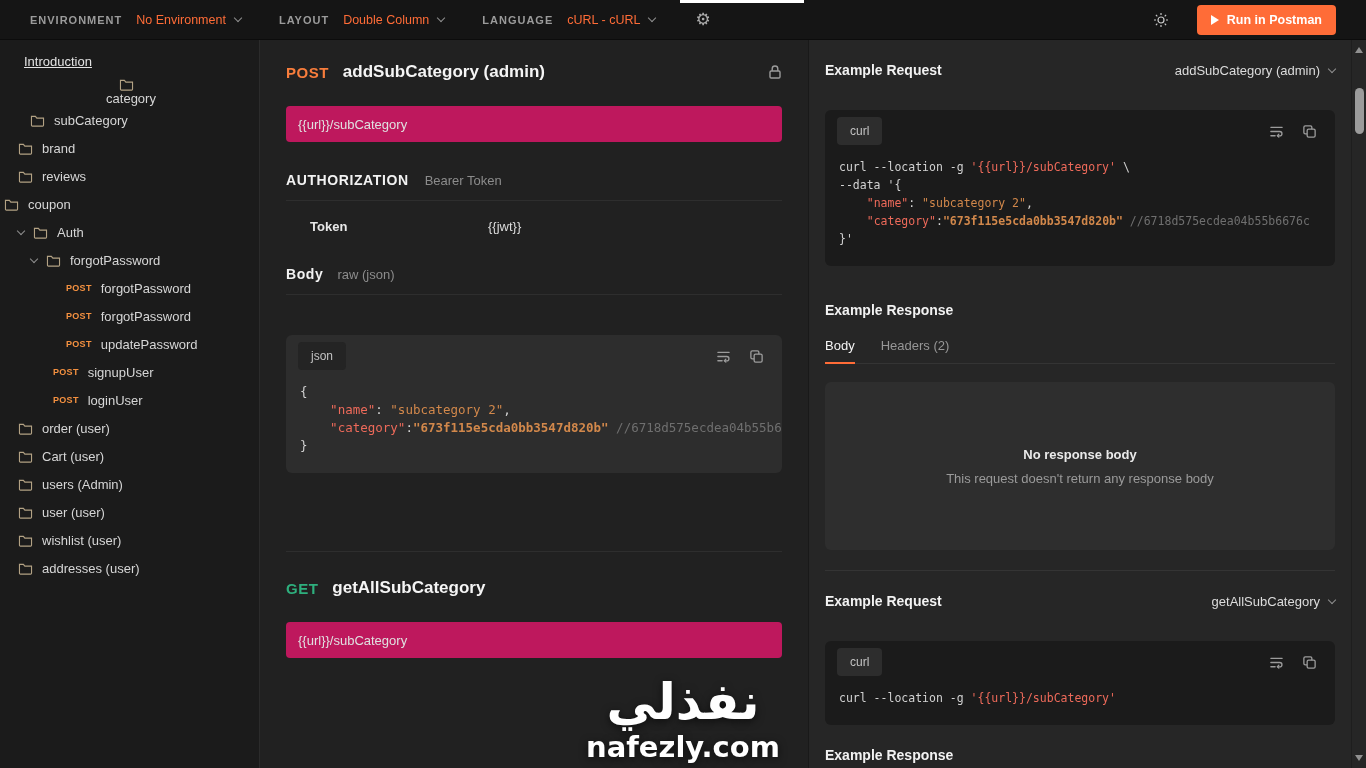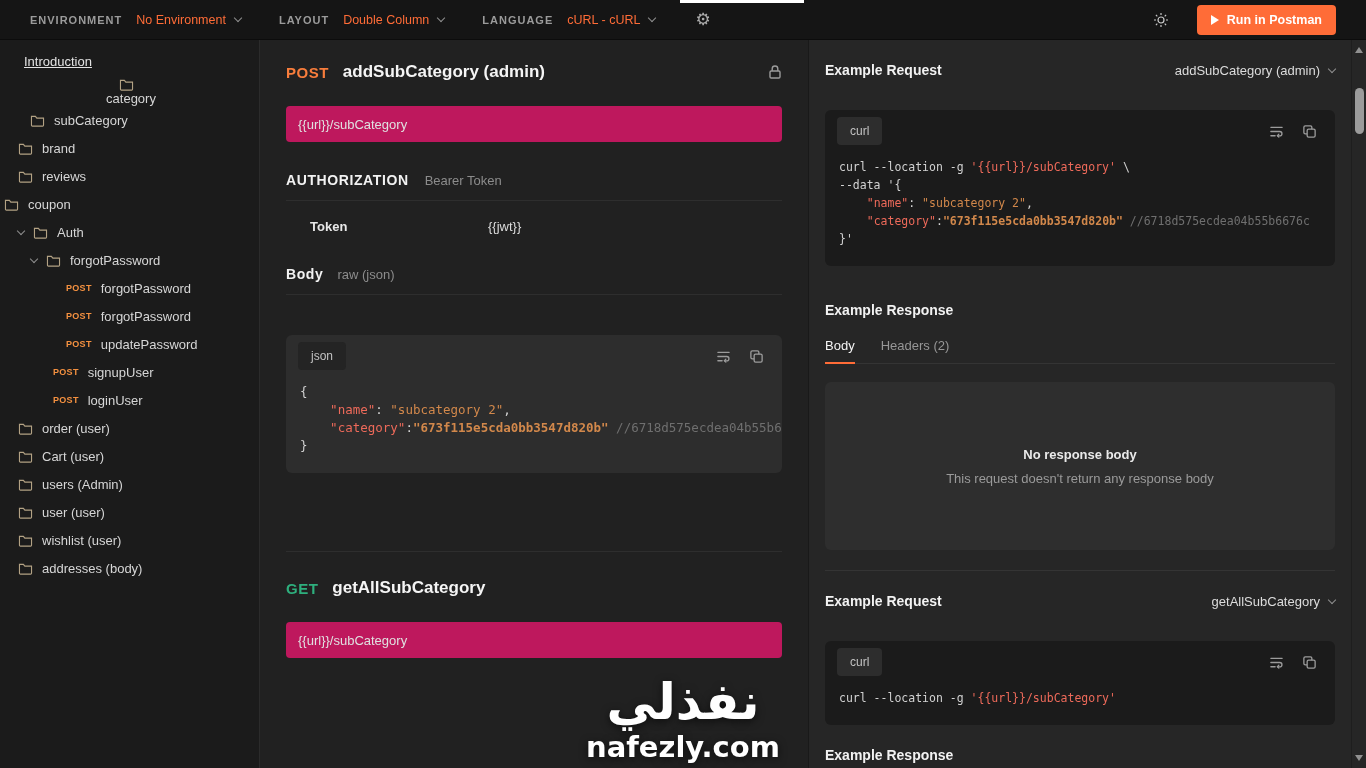--- a/index.html
+++ b/index.html
@@ -273,21 +273,21 @@
             </svg>
           </span>
           <span class="tree-label">wishlist (user)</span>
         </div>
         <div class="tree-row" style="padding-left: 18px;">
           <span class="folder-ic">
             <svg width="15" height="13" viewBox="0 0 16 14" fill="none" stroke="#b3a284" stroke-width="1.2">
               <path d="M1.5 2.5h4.2l1.6 2h7.2v7.5a1 1 0 0 1-1 1h-11a1 1 0 0 1-1-1z"></path>
             </svg>
           </span>
-          <span class="tree-label">addresses (body)</span>
+          <span class="tree-label">addresses (user)</span>
         </div>
       </div>
   </aside>
 
   <main class="center">
     <section>
       <div class="doc-title-row">
         <span class="method post">POST</span>
         <span class="doc-title">addSubCategory (admin)</span>
         <span class="lock">

